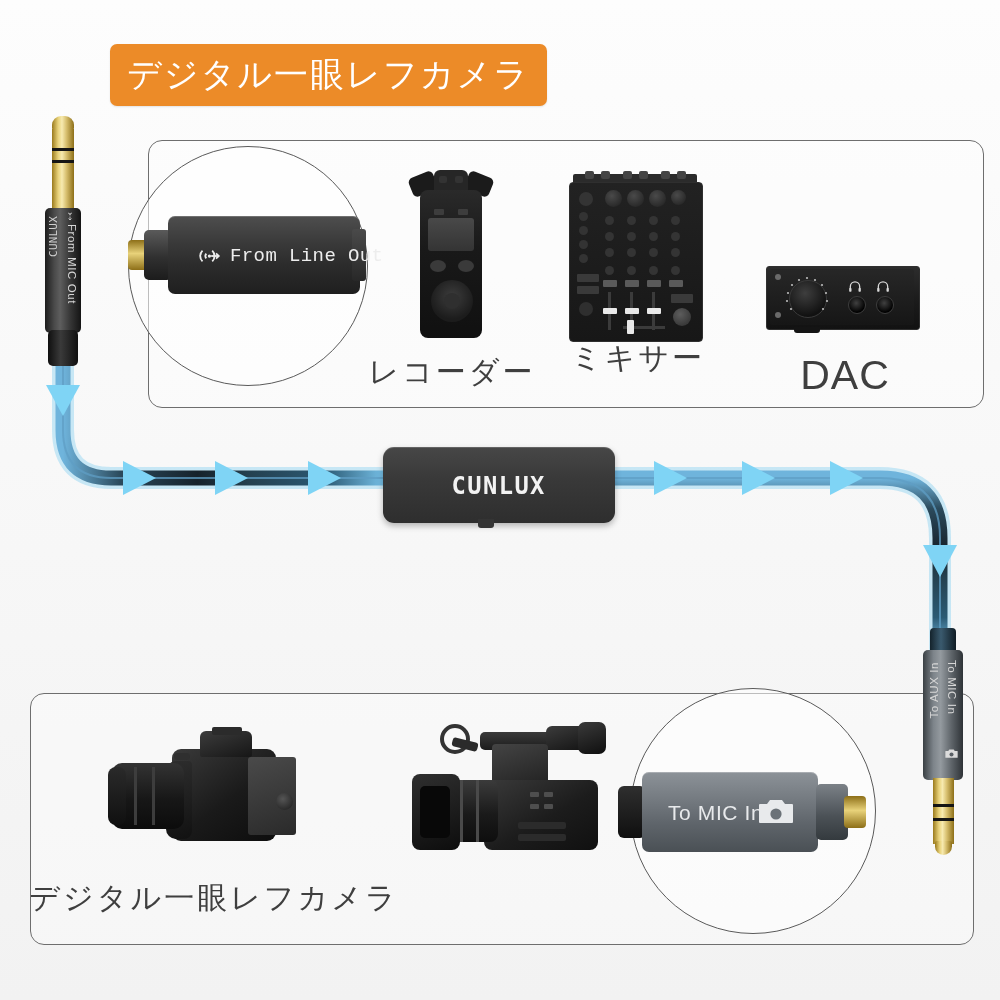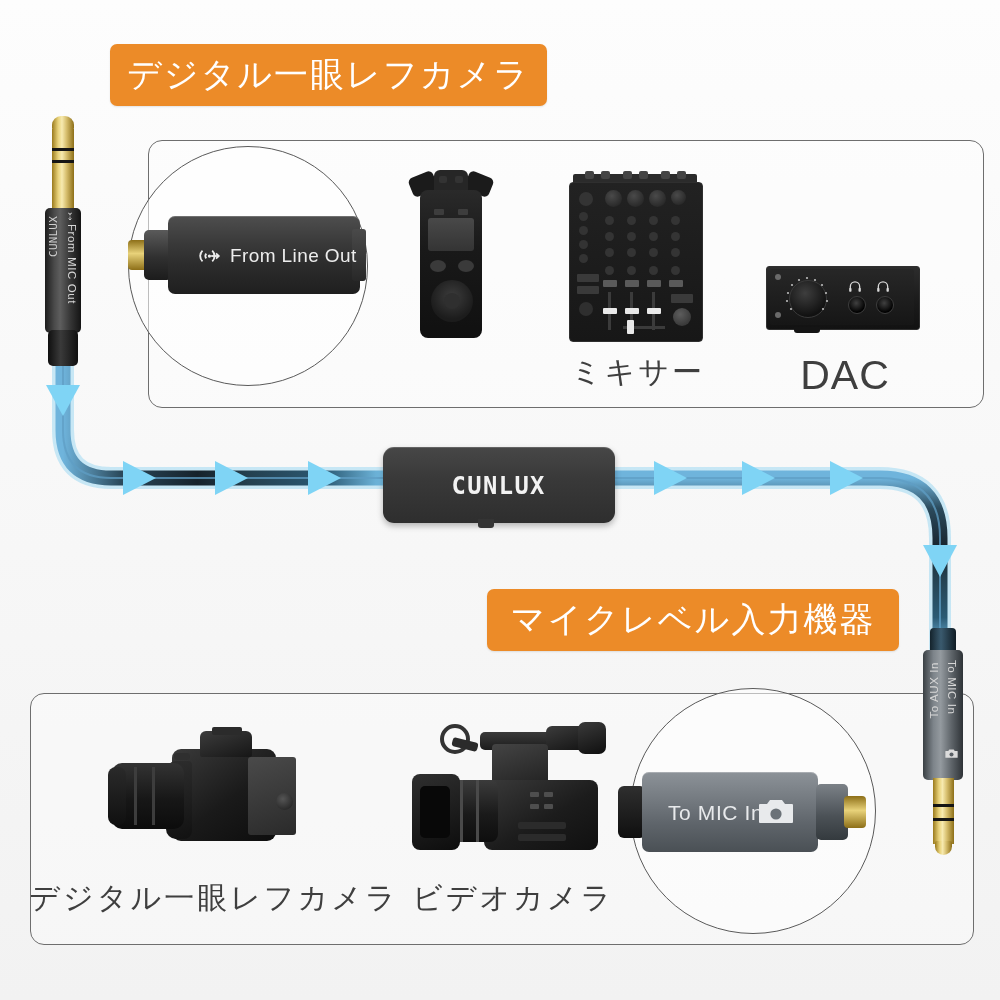--- a/index.html
+++ b/index.html
@@ -225,21 +225,21 @@
     <svg class="abs" style="left:46px; top:27px;" width="26" height="26" viewBox="0 0 24 24">
       <g stroke="#ededed" stroke-width="1.7" fill="none">
         <path d="M6 7 A7 7 0 0 0 6 17"></path>
           <path d="M9.5 9.8 A3.5 3.5 0 0 0 9.5 14.2"></path>
         <circle cx="12.4" cy="12" r="1.5" fill="#ededed" stroke="none"></circle>
         <path d="M15 7 A7 7 0 0 1 15 17"></path>
         <line x1="14" y1="12" x2="21" y2="12"></line>
           <polyline points="18.5,9.6 21,12 18.5,14.4"></polyline>
       </g>
     </svg>
-    <div class="abs adapter-text" style="left:80px; top:29px;">From Line Out</div>
+    <div class="abs adapter-text" style="left:80px; top:29px;font-family:Liberation Mono, monospace;">From Line Out</div>
   </div>
 
   <div class="abs" style="left:406px; top:168px; width:90px; height:172px;">
 
     <div class="abs dk" style="left:4px; top:6px; width:26px; height:20px; border-radius:5px; transform:rotate(-22deg);"></div>
     <div class="abs dk" style="left:60px; top:6px; width:26px; height:20px; border-radius:5px; transform:rotate(22deg);"></div>
     <div class="abs dk2" style="left:28px; top:2px; width:34px; height:22px; border-radius:6px 6px 3px 3px;"></div>
     <div class="abs dk3" style="left:33px; top:8px; width:8px; height:7px; border-radius:2px;"></div>
     <div class="abs dk3" style="left:49px; top:8px; width:8px; height:7px; border-radius:2px;"></div>
 
@@ -364,29 +364,29 @@
       <path d="M4 15 V11 A8 8 0 0 1 20 11 V15" fill="none" stroke="#d8d8d8" stroke-width="2.2"></path>
       <rect x="2" y="13" width="4" height="7" rx="2" fill="#d8d8d8"></rect>
       <rect x="18" y="13" width="4" height="7" rx="2" fill="#d8d8d8"></rect>
     </svg>
     <div class="abs" style="left:110px; top:30px; width:16px; height:16px; border-radius:50%;
                 background:radial-gradient(circle at 45% 38%, #404040, #000 70%); border:1px solid #3d3d3d;"></div>
 
     <div class="abs" style="left:28px; top:61px; width:26px; height:6px; background:#141414; border-radius:0 0 3px 3px;"></div>
   </div>
 
-  <div class="abs device-label" style="left:569px; top:352px; width:138px;">ミキサー</div>
+  <div class="abs device-label" style="left:366px; top:352px; width:172px;">レコーダー</div>
+  <div class="abs device-label" style="left:569px; top:338px; width:138px;">ミキサー</div>
   <div class="abs device-label latin" style="left:800px; top:352px; width:90px;">DAC</div>
 
   <div class="abs" id="inline-module">
     <span class="brand-wordmark">CUNLUX</span>
   </div>
   <div class="abs" id="inline-module-nub"></div>
 
-  <div class="abs badge" id="badge-mic-in">マイクレベル入力機器</div>
 
   <div class="abs panel" id="panel-bottom"></div>
 
   <div class="abs" style="left:108px; top:727px; width:196px; height:133px;">
 
     <div class="abs" style="left:64px; top:22px; width:104px; height:92px; border-radius:9px;
          background:linear-gradient(145deg,#3a3a3a,#1a1a1a 55%,#0d0d0d);"></div>
 
     <div class="abs" style="left:92px; top:4px; width:52px; height:26px; border-radius:6px 6px 2px 2px;
          background:linear-gradient(160deg,#3c3c3c,#161616);"></div>
@@ -487,15 +487,14 @@
 
     <div class="abs plug-vlabel" style="left:30px; top:32px;">To MIC In</div>
     <div class="abs plug-vlabel" style="left:12px; top:34px; transform:rotate(180deg);">To AUX In</div>
     <svg class="abs" style="left:29px; top:120px;" width="13" height="11" viewBox="0 0 36 30">
       <path d="M2 8 h7 l3-4 h12 l3 4 h7 a1 1 0 0 1 1 1 v17 a1 1 0 0 1 -1 1 h-32 a1 1 0 0 1 -1 -1 v-17 a1 1 0 0 1 1 -1 z" fill="#dcdcdc"></path>
       <circle cx="18" cy="18" r="5.6" fill="#5a6066"></circle>
     </svg>
   </div>
 
   <div class="abs device-label" style="left:28px; top:878px; width:372px; text-align:center;">デジタル一眼レフカメラ</div>
-  <div class="abs device-label" style="left:412px; top:878px; width:210px; text-align:left;">ビデオカメラ</div>
 
 </div>
 
 </body></html>

